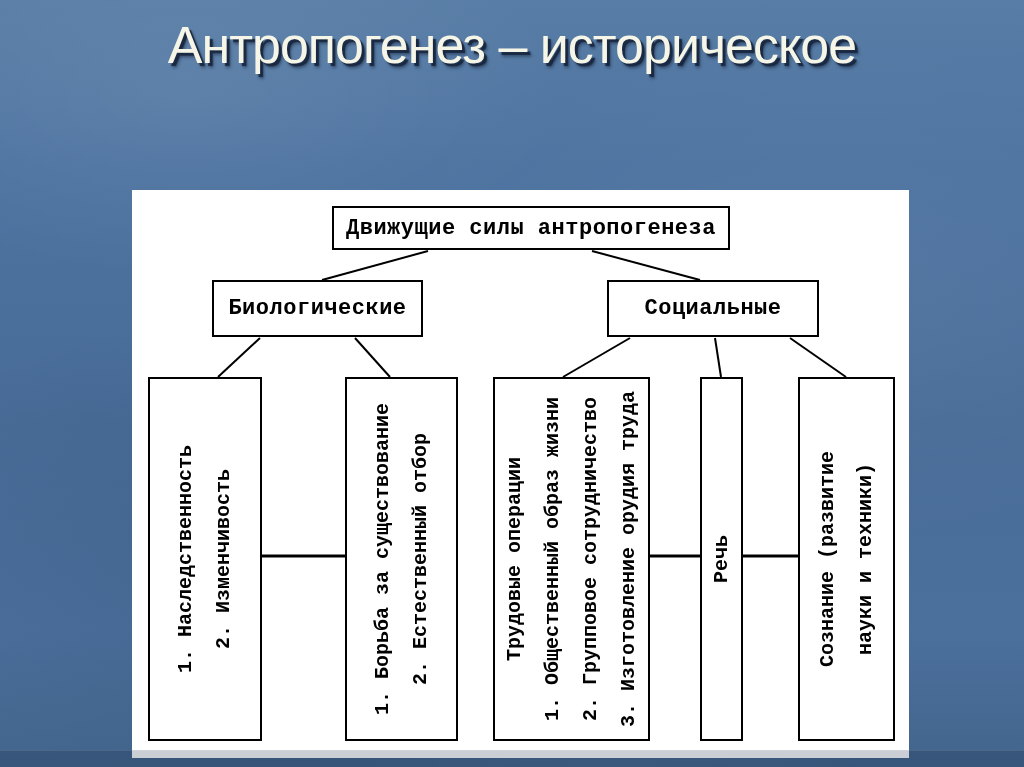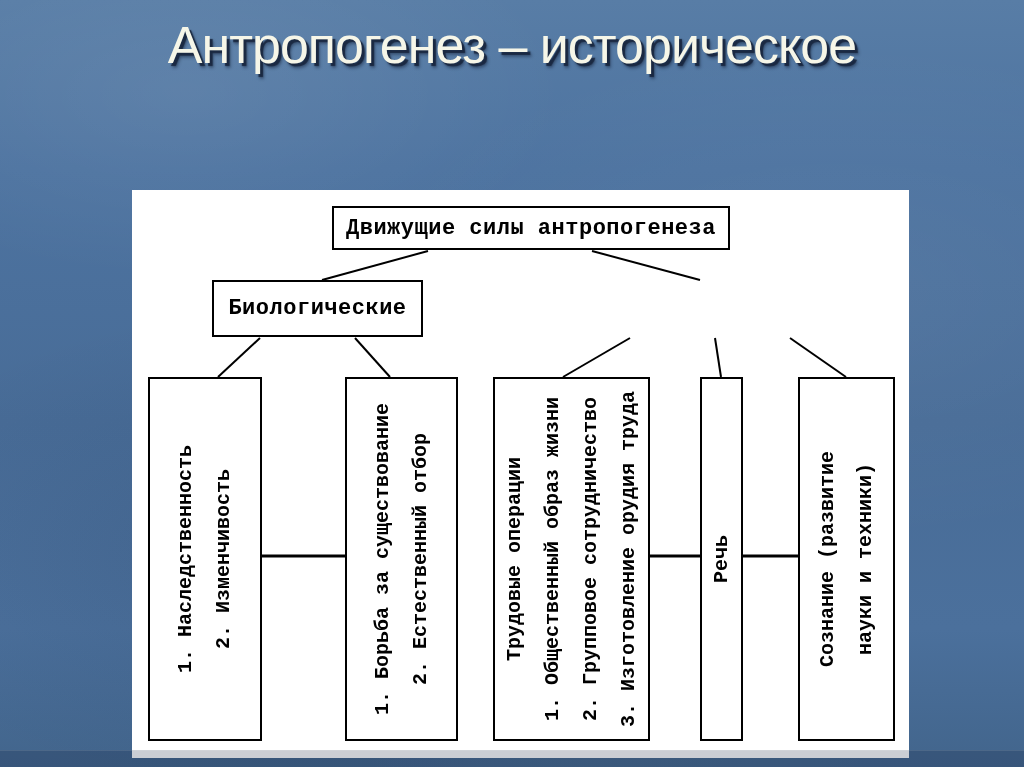--- a/index.html
+++ b/index.html
@@ -96,20 +96,23 @@
     </svg>
 
     <div id="root-box" class="dbox hbox">
       <span>Движущие силы антропогенеза</span>
     </div>
 
     <div id="bio-box" class="dbox hbox">
       <span>Биологические</span>
     </div>
 
+    <div id="soc-box" class="dbox hbox">
+      <span>Социальные</span>
+    </div>
 
     <div id="leaf1" class="dbox vbox">
       <div class="vtext">
         <div>1. Наследственность</div>
         <div>2. Изменчивость</div>
       </div>
     </div>
 
     <div id="leaf2" class="dbox vbox">
       <div class="vtext">

